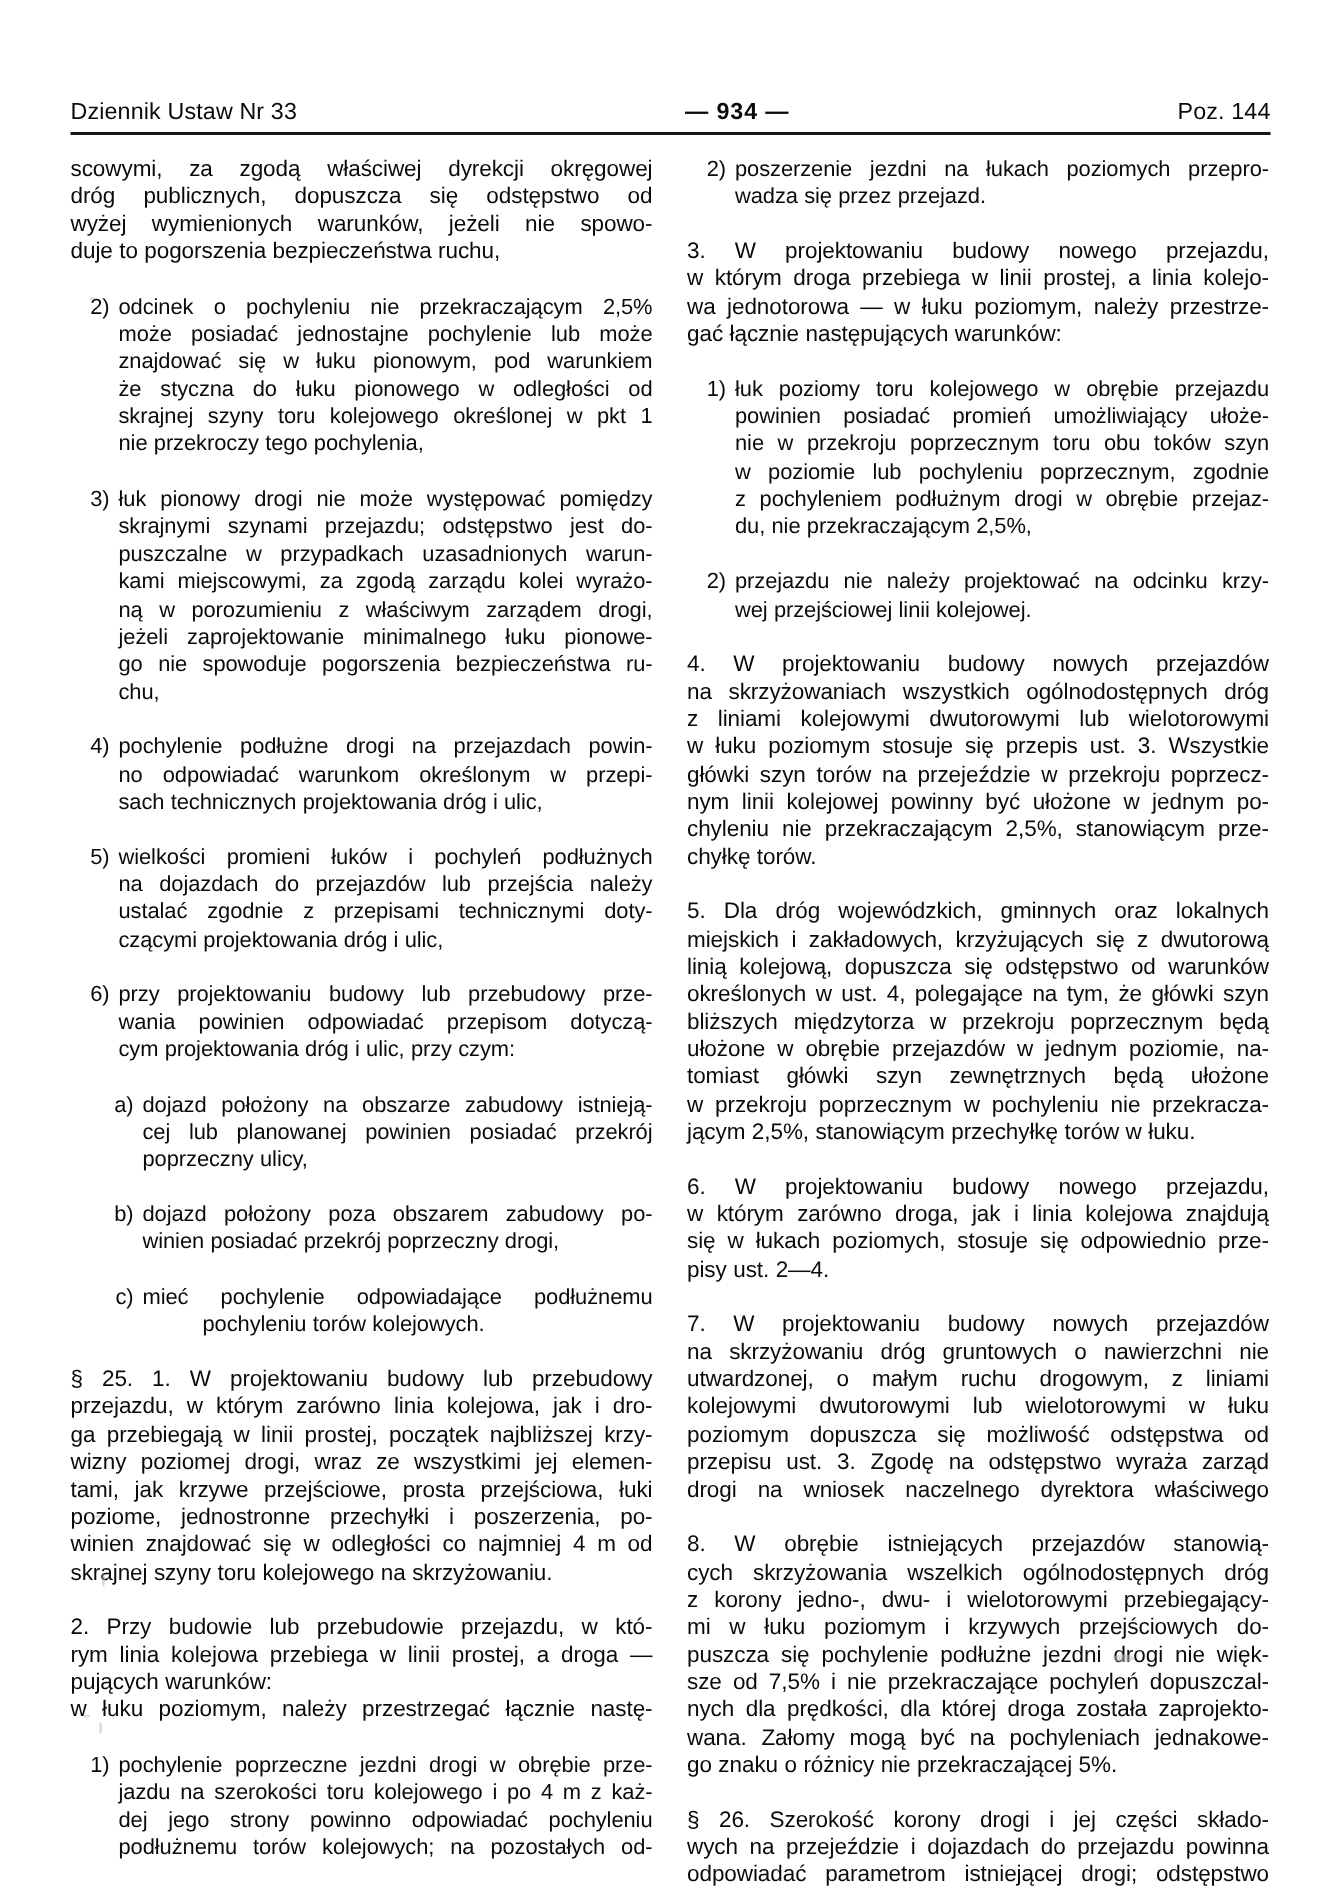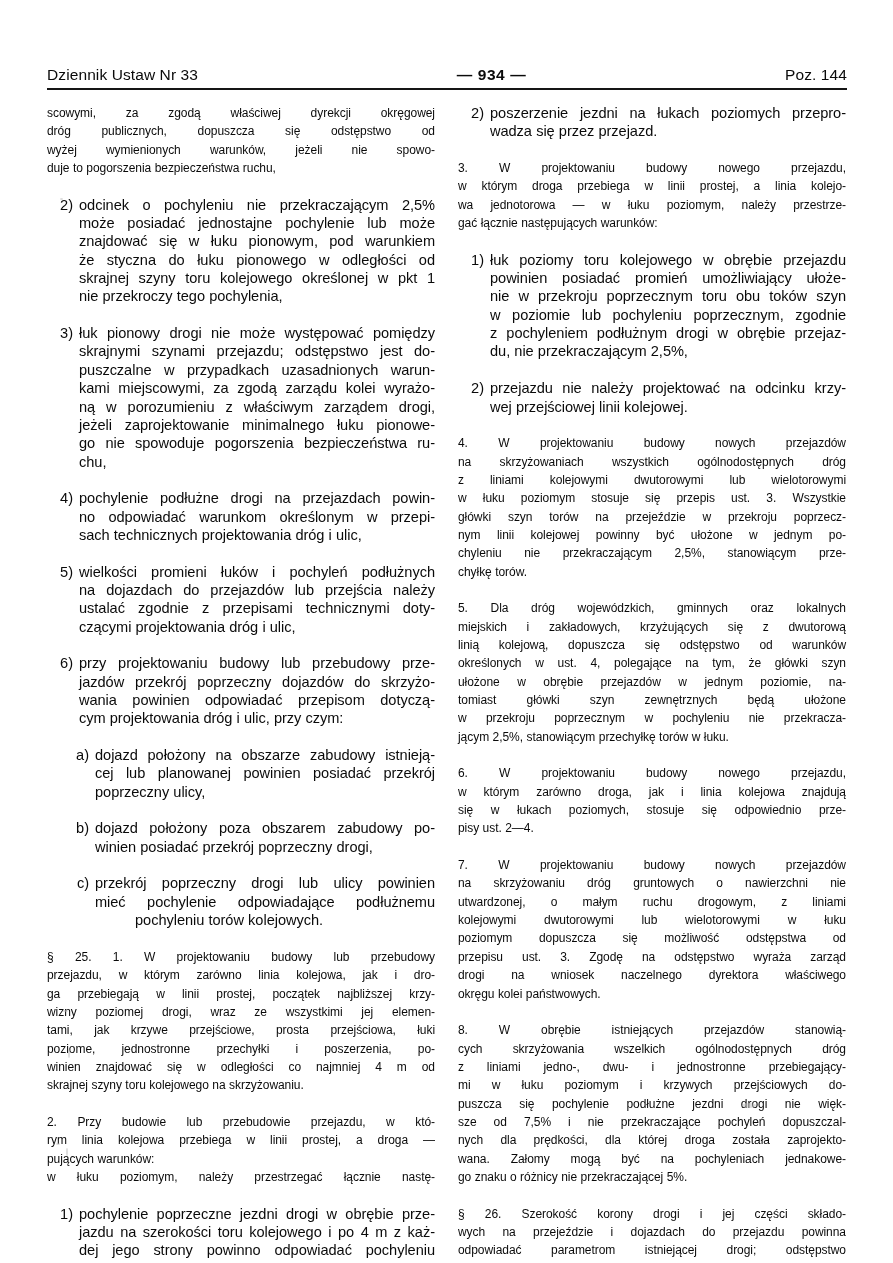--- a/index.html
+++ b/index.html
@@ -55,21 +55,21 @@
     gap: 23px;
   }
   .col {
     width: 388px;
     position: relative;
   }
 
   
   p {
     margin: 0;
-    font-size: 12px;
+    font-size: 15px;
     line-height: 18.35px;
     text-align: justify;
     text-justify: inter-word;
     letter-spacing: -0.05px;
     word-spacing: .2px;
     hyphens: manual;
   }
   
   .blk { }
   
@@ -174,21 +174,20 @@
             <span class="row" style="display: block; text-align: justify; text-align-last: justify;">na dojazdach do przejazdów lub przejścia należy</span>
             <span class="row" style="display: block; text-align: justify; text-align-last: justify;">ustalać zgodnie z przepisami technicznymi doty-</span>
             <span class="row" style="display: block; text-align: left; text-align-last: left;">czącymi projektowania dróg i ulic,</span>
           </span>
         </div>
         <div class="gap"></div>
         <div class="li lvl1">
           <span class="mk">6)</span>
           <span class="tx">
             <span class="row" style="display: block; text-align: justify; text-align-last: justify;">przy projektowaniu budowy lub przebudowy prze-</span>
-            <span class="row" style="display: block; text-align: justify; text-align-last: justify;">jazdów przekrój poprzeczny dojazdów do skrzyżo-</span>
             <span class="row" style="display: block; text-align: justify; text-align-last: justify;">wania powinien odpowiadać przepisom dotyczą-</span>
             <span class="row" style="display: block; text-align: left; text-align-last: left;">cym projektowania dróg i ulic, przy czym:</span>
           </span>
         </div>
         <div class="gap"></div>
         <div class="li lvl2">
           <span class="mk">a)</span>
           <span class="tx">
             <span class="row" style="display: block; text-align: justify; text-align-last: justify;">dojazd położony na obszarze zabudowy istnieją-</span>
             <span class="row" style="display: block; text-align: justify; text-align-last: justify;">cej lub planowanej powinien posiadać przekrój</span>
@@ -200,21 +199,20 @@
           <span class="mk">b)</span>
           <span class="tx">
             <span class="row" style="display: block; text-align: justify; text-align-last: justify;">dojazd położony poza obszarem zabudowy po-</span>
             <span class="row" style="display: block; text-align: left; text-align-last: left;">winien posiadać przekrój poprzeczny drogi,</span>
           </span>
         </div>
         <div class="gap"></div>
         <div class="li lvl2">
           <span class="mk">c)</span>
           <span class="tx">
-            <span class="row" style="display: block; text-align: justify; text-align-last: justify;">przekrój poprzeczny drogi lub ulicy powinien</span>
             <span class="row" style="display: block; text-align: justify; text-align-last: justify;">mieć pochylenie odpowiadające podłużnemu</span>
             <span class="row" style="display: block; text-align: left; text-align-last: left; margin-left: 40px;">pochyleniu torów kolejowych.</span>
           </span>
         </div>
         <div class="gap"></div>
         <p class="blk">
           <span class="row" style="display: block; text-align: justify; text-align-last: justify;">§ 25. 1. W projektowaniu budowy lub przebudowy</span>
           <span class="row" style="display: block; text-align: justify; text-align-last: justify;">przejazdu, w którym zarówno linia kolejowa, jak i dro-</span>
           <span class="row" style="display: block; text-align: justify; text-align-last: justify;">ga przebiegają w linii prostej, początek najbliższej krzy-</span>
           <span class="row" style="display: block; text-align: justify; text-align-last: justify;">wizny poziomej drogi, wraz ze wszystkimi jej elemen-</span>
@@ -286,20 +284,21 @@
           <span class="row" style="display: block; text-align: justify; text-align-last: justify;">nym linii kolejowej powinny być ułożone w jednym po-</span>
           <span class="row" style="display: block; text-align: justify; text-align-last: justify;">chyleniu nie przekraczającym 2,5%, stanowiącym prze-</span>
           <span class="row" style="display: block; text-align: left; text-align-last: left;">chyłkę torów.</span>
         </p>
         <div class="gap"></div>
         <p class="blk">
           <span class="row" style="display: block; text-align: justify; text-align-last: justify;">5. Dla dróg wojewódzkich, gminnych oraz lokalnych</span>
           <span class="row" style="display: block; text-align: justify; text-align-last: justify;">miejskich i zakładowych, krzyżujących się z dwutorową</span>
           <span class="row" style="display: block; text-align: justify; text-align-last: justify;">linią kolejową, dopuszcza się odstępstwo od warunków</span>
           <span class="row" style="display: block; text-align: justify; text-align-last: justify;">określonych w ust. 4, polegające na tym, że główki szyn</span>
+          <span class="row" style="display: block; text-align: justify; text-align-last: justify;">bliższych międzytorza w przekroju poprzecznym będą</span>
           <span class="row" style="display: block; text-align: justify; text-align-last: justify;">ułożone w obrębie przejazdów w jednym poziomie, na-</span>
           <span class="row" style="display: block; text-align: justify; text-align-last: justify;">tomiast główki szyn zewnętrznych będą ułożone</span>
           <span class="row" style="display: block; text-align: justify; text-align-last: justify;">w przekroju poprzecznym w pochyleniu nie przekracza-</span>
           <span class="row" style="display: block; text-align: left; text-align-last: left;">jącym 2,5%, stanowiącym przechyłkę torów w łuku.</span>
         </p>
         <div class="gap"></div>
         <p class="blk">
           <span class="row" style="display: block; text-align: justify; text-align-last: justify;">6. W projektowaniu budowy nowego przejazdu,</span>
           <span class="row" style="display: block; text-align: justify; text-align-last: justify;">w którym zarówno droga, jak i linia kolejowa znajdują</span>
           <span class="row" style="display: block; text-align: justify; text-align-last: justify;">się w łukach poziomych, stosuje się odpowiednio prze-</span>
@@ -307,27 +306,26 @@
         </p>
         <div class="gap"></div>
         <p class="blk">
           <span class="row" style="display: block; text-align: justify; text-align-last: justify;">7. W projektowaniu budowy nowych przejazdów</span>
           <span class="row" style="display: block; text-align: justify; text-align-last: justify;">na skrzyżowaniu dróg gruntowych o nawierzchni nie</span>
           <span class="row" style="display: block; text-align: justify; text-align-last: justify;">utwardzonej, o małym ruchu drogowym, z liniami</span>
           <span class="row" style="display: block; text-align: justify; text-align-last: justify;">kolejowymi dwutorowymi lub wielotorowymi w łuku</span>
           <span class="row" style="display: block; text-align: justify; text-align-last: justify;">poziomym dopuszcza się możliwość odstępstwa od</span>
           <span class="row" style="display: block; text-align: justify; text-align-last: justify;">przepisu ust. 3. Zgodę na odstępstwo wyraża zarząd</span>
           <span class="row" style="display: block; text-align: justify; text-align-last: justify;">drogi na wniosek naczelnego dyrektora właściwego</span>
-          <span class="row" style="display: block; text-align: left; text-align-last: left;">okręgu kolei państwowych.</span>
         </p>
         <div class="gap"></div>
         <p class="blk">
           <span class="row" style="display: block; text-align: justify; text-align-last: justify;">8. W obrębie istniejących przejazdów stanowią-</span>
           <span class="row" style="display: block; text-align: justify; text-align-last: justify;">cych skrzyżowania wszelkich ogólnodostępnych dróg</span>
-          <span class="row" style="display: block; text-align: justify; text-align-last: justify;">z liniami jedno-, dwu- i jednostronne przebiegający-</span>
+          <span class="row" style="display: block; text-align: justify; text-align-last: justify;">z korony jedno-, dwu- i wielotorowymi przebiegający-</span>
           <span class="row" style="display: block; text-align: justify; text-align-last: justify;">mi w łuku poziomym i krzywych przejściowych do-</span>
           <span class="row" style="display: block; text-align: justify; text-align-last: justify;">puszcza się pochylenie podłużne jezdni drogi nie więk-</span>
           <span class="row" style="display: block; text-align: justify; text-align-last: justify;">sze od 7,5% i nie przekraczające pochyleń dopuszczal-</span>
           <span class="row" style="display: block; text-align: justify; text-align-last: justify;">nych dla prędkości, dla której droga została zaprojekto-</span>
           <span class="row" style="display: block; text-align: justify; text-align-last: justify;">wana. Załomy mogą być na pochyleniach jednakowe-</span>
           <span class="row" style="display: block; text-align: left; text-align-last: left;">go znaku o różnicy nie przekraczającej 5%.</span>
         </p>
         <div class="gap"></div>
         <p class="blk">
           <span class="row" style="display: block; text-align: justify; text-align-last: justify;">§ 26. Szerokość korony drogi i jej części składo-</span>

